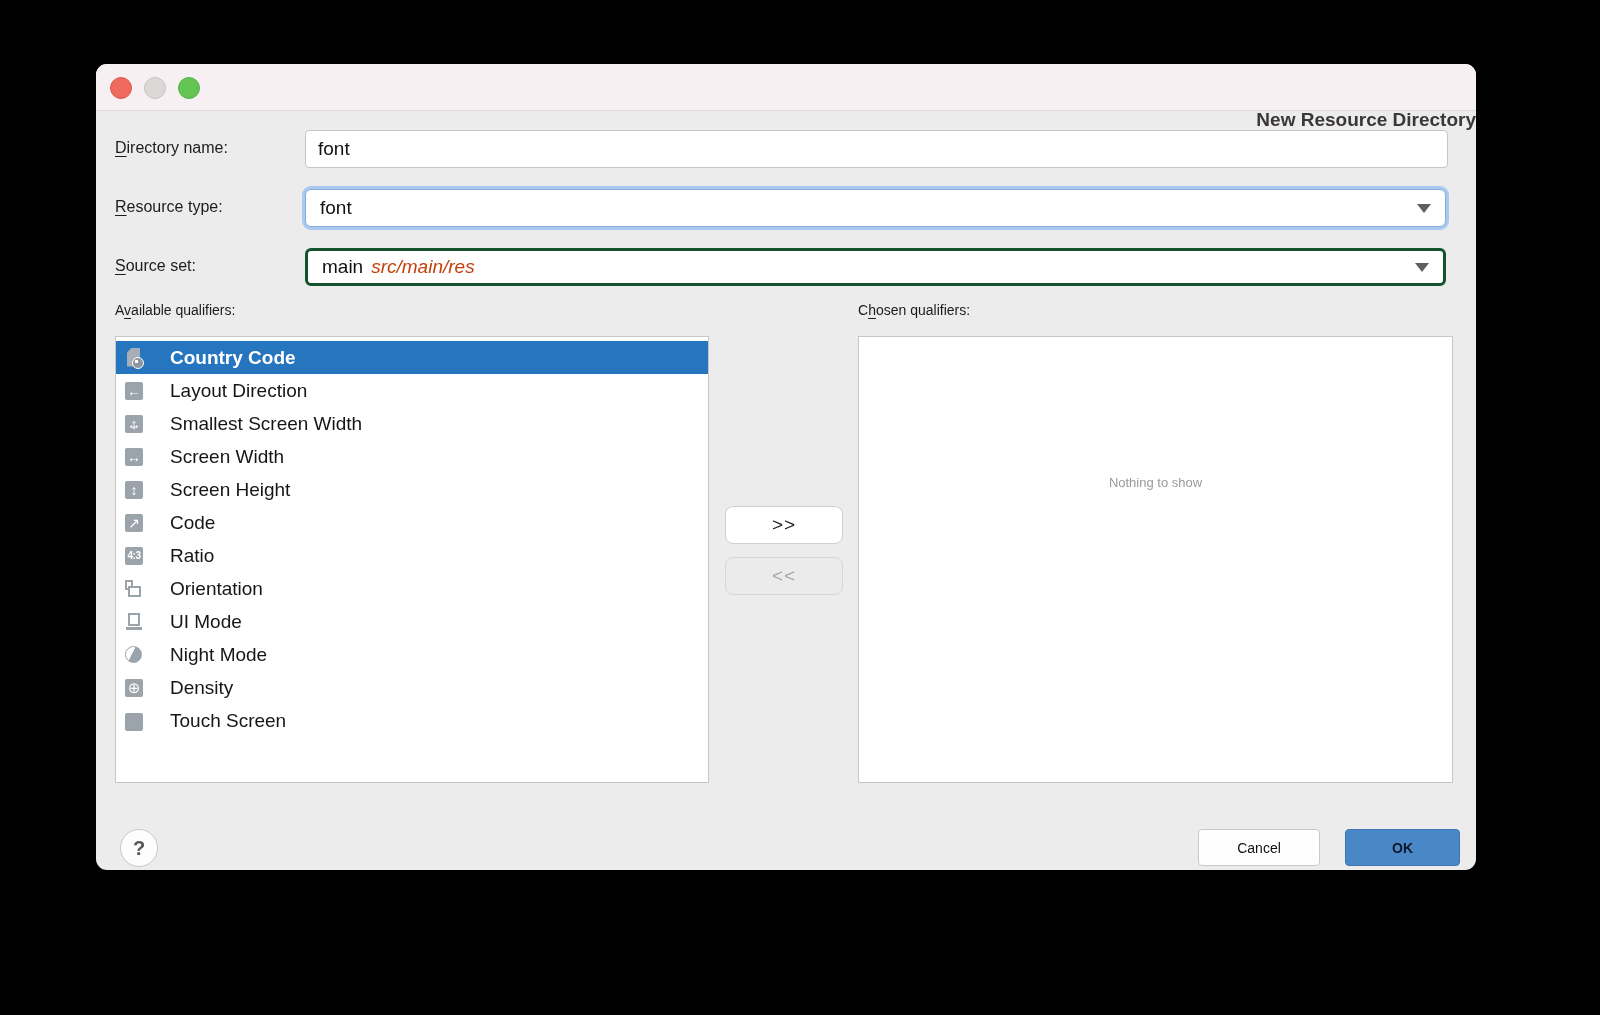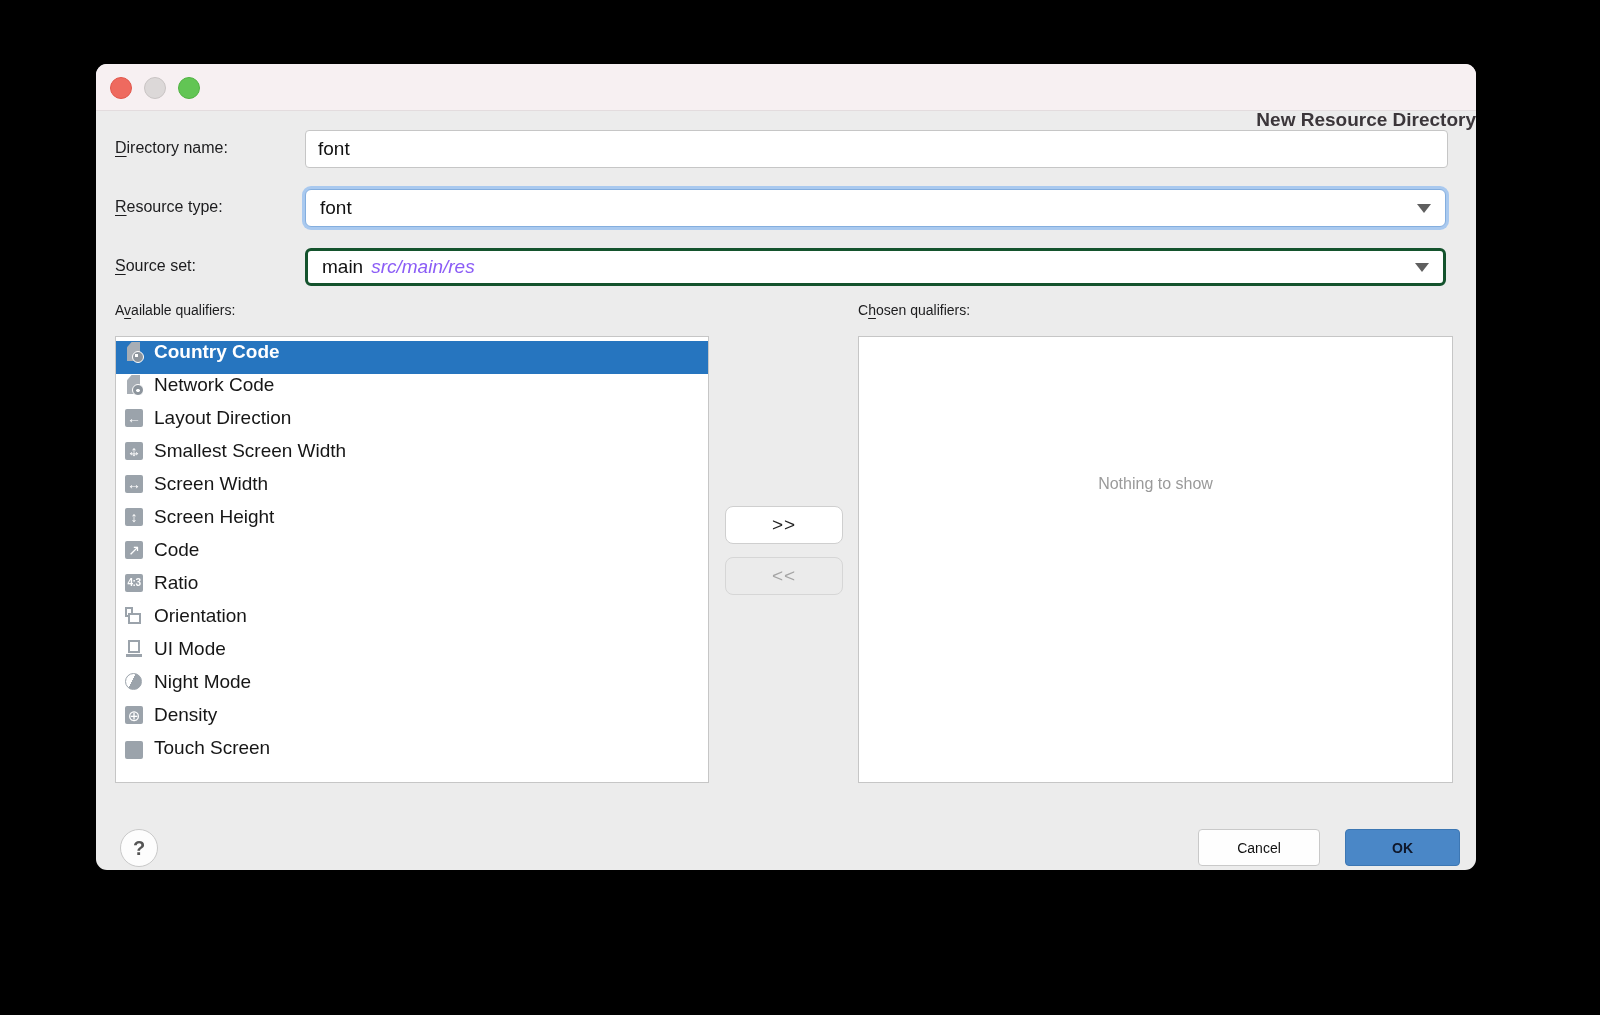--- a/index.html
+++ b/index.html
@@ -47,41 +47,41 @@
   }
   .combo.focused{
     border:1px solid #84aede;
     box-shadow:0 0 0 3px #a9c9ef;
   }
   .combo-arrow{
     position:absolute;right:14px;top:50%;margin-top:-4px;
     width:0;height:0;border-left:7px solid transparent;border-right:7px solid transparent;
     border-top:9px solid #5f5f5f;
   }
-  .hint{color:#8b5cf6;font-style:italic;margin-left:8px;}
+  .hint{color:#c2410c;font-style:italic;margin-left:8px;}
   
   .panel-label{position:absolute;top:238px;font-size:14px;color:#1c1c1e;}
   .list{
     position:absolute;left:19px;top:272px;width:594px;height:447px;
     background:#fff;border:1px solid #c6c6c6;box-sizing:border-box;
     overflow:hidden;padding-top:4px;
   }
   .row{
-    height:33px;display:flex;align-items:flex-start;gap:9px;padding-left:7px;
+    height:33px;display:flex;align-items:center;gap:25px;padding-left:7px;
     font-size:19px;color:#161616;
   }
   .row.selected{background:#2675bf;color:#fff;font-weight:600;}
   .row-label{white-space:nowrap;}
   .chosen-panel{
     position:absolute;left:762px;top:272px;width:595px;height:447px;
     background:#fff;border:1px solid #c6c6c6;box-sizing:border-box;
   }
   .nothing{
     position:absolute;left:0;right:0;top:138px;text-align:center;
-    font-size:16px;color:#9a9a9a;
+    font-size:13px;color:#9a9a9a;
   }
   
   .xfer{
     position:absolute;left:629px;width:118px;height:38px;border-radius:8px;
     font-family:"Liberation Sans", sans-serif;font-size:19px;
     display:flex;align-items:center;justify-content:center;letter-spacing:1px;
   }
   .xfer.add{top:442px;background:#fff;border:1px solid #cfcfcf;color:#222;}
   .xfer.remove{top:493px;background:#ebebeb;border:1px solid #d6d6d6;color:#a4a4a4;}
   
@@ -181,24 +181,20 @@
     <span class="combo-arrow"></span>
   </div>
 
   <div class="panel-label" style="left:19px;"><span>A</span><span class="mn">v</span><span>ailable qualifiers:</span></div>
   <div class="list">
       <div class="row selected">
         <span class="ic ic-country-code"></span>
         <span class="row-label">Country Code</span>
       </div>
       <div class="row">
-        <span class="ic ic-network-code"></span>
-        <span class="row-label">Network Code</span>
-      </div>
-      <div class="row">
         <span class="ic ic-layout-direction sq">
           <span class="g">←</span>
         </span>
         <span class="row-label">Layout Direction</span>
       </div>
       <div class="row">
         <span class="ic ic-smallest-screen-width sq">
           <span class="g">↔</span>
           <span class="g">↕</span>
         </span>

